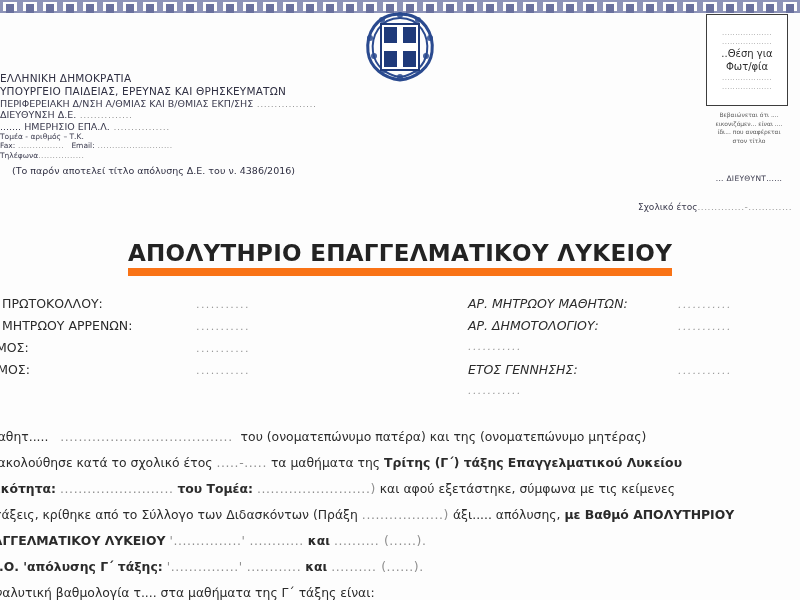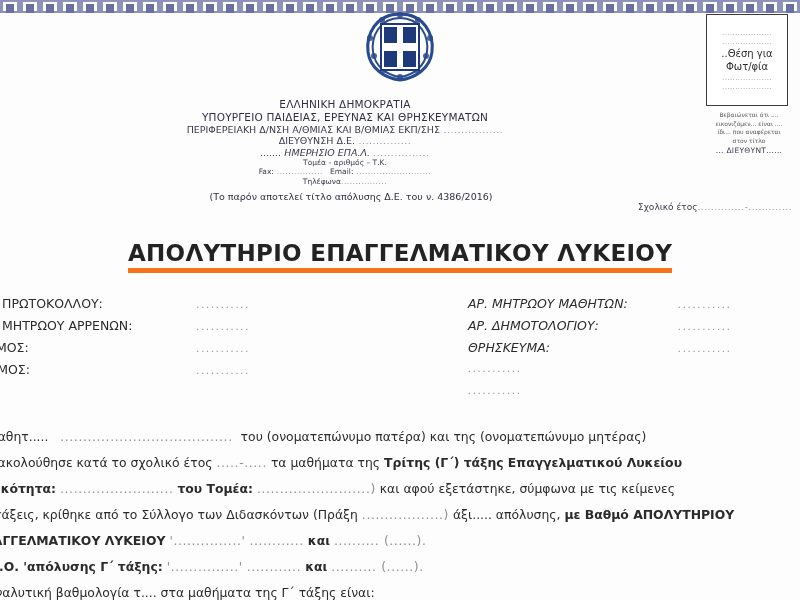--- a/index.html
+++ b/index.html
@@ -30,56 +30,56 @@
   }
 
   
   #emblem-wrap{
     position:absolute;left:352px;top:8px;width:96px;height:76px;
   }
   #emblem-wrap svg{display:block;width:96px;height:76px;}
 
   
   #header-block{
-    position:absolute;left:0;top:98px;width:690px;text-align:center;
+    position:absolute;left:0;top:72px;width:690px;
     line-height:1.22;
   }
   .hdr-l1{font-size:10.5px;letter-spacing:.2px;color:#2f2f42;}
   .hdr-l2{font-size:10.5px;letter-spacing:.2px;color:#2f2f42;}
   .hdr-l3{font-size:9.5px;color:#3a3a4d;}
   .hdr-l4{font-size:9.5px;color:#3a3a4d;}
-  .hdr-l5{font-size:9.5px;color:#3a3a4d;font-style:italic;}
+  .hdr-l5{font-size:9.5px;color:#3a3a4d;}
   .hdr-small{font-size:7.5px;color:#3a3a4d;}
   .hdr-note{font-size:9.5px;color:#2f2f42;margin-top:5px;padding-left:12px;}
   .dots{color:#9a9a9a;letter-spacing:.5px;}
 
   
   #photo-area{position:absolute;right:8px;top:14px;width:86px;text-align:center;}
   #photo-box{
     width:82px;height:92px;border:1.5px solid #3d3d3d;box-sizing:border-box;
     display:flex;flex-direction:column;justify-content:center;align-items:center;
     gap:2px;background:#fff;
   }
   .pb-dots{font-size:7px;color:#8c8c8c;letter-spacing:.4px;line-height:1;}
   .pb-text{font-size:10px;color:#2b2b2b;line-height:1.15;}
   #photo-caption{
     margin-top:5px;font-size:6px;color:#5a5a5a;line-height:1.45;
   }
-  #director-line{margin-top:0;font-size:7.5px;color:#3a3a4d;letter-spacing:.3px;}
+  #director-line{margin-top:28px;font-size:7.5px;color:#3a3a4d;letter-spacing:.3px;}
   #school-year{
     position:absolute;right:8px;top:202px;width:180px;text-align:right;
     font-size:9px;color:#3a3a4d;
   }
 
   
   #doc-title{
     position:absolute;left:0;top:240px;width:800px;text-align:center;
     font-size:23px;font-weight:bold;color:#232323;letter-spacing:.3px;
   }
-  #doc-title span{border-bottom:5px solid #f97316;padding-bottom:2px;}
+  #doc-title span{border-bottom:8px solid #f97316;padding-bottom:2px;}
 
   
   #fields{position:absolute;top:296px;left:0;width:800px;height:118px;}
   .col{position:absolute;top:0;}
   #col-left{left:-22px;width:300px;}
   #col-right{left:468px;width:320px;font-style:italic;}
   .field-row{
     display:flex;align-items:baseline;height:22px;
   }
   .field-label{font-size:12.5px;color:#2b2b2b;white-space:nowrap;}
@@ -240,24 +240,24 @@
   <div class="col" id="col-right">
     <div class="field-row">
       <span class="field-label">ΑΡ. ΜΗΤΡΩΟΥ ΜΑΘΗΤΩΝ:</span>
       <span class="field-dots">...........</span>
     </div>
     <div class="field-row">
       <span class="field-label">ΑΡ. ΔΗΜΟΤΟΛΟΓΙΟΥ:</span>
       <span class="field-dots">...........</span>
     </div>
     <div class="field-row">
-      <span class="field-label">ΘΡΗΣΚΕΥΜΑ:</span>
-      <span class="field-dots">...........</span>
-    </div>
-    <div class="field-row">
+      <span class="field-dots">...........</span>
+    </div>
+    <div class="field-row">
+      <span class="field-label">ΕΤΟΣ ΓΕΝΝΗΣΗΣ:</span>
       <span class="field-dots">...........</span>
     </div>
     <div class="field-row">
       <span class="field-dots">...........</span>
     </div>
   </div>
 </div>
 
 <div id="body-text">
   <div class="ln">

